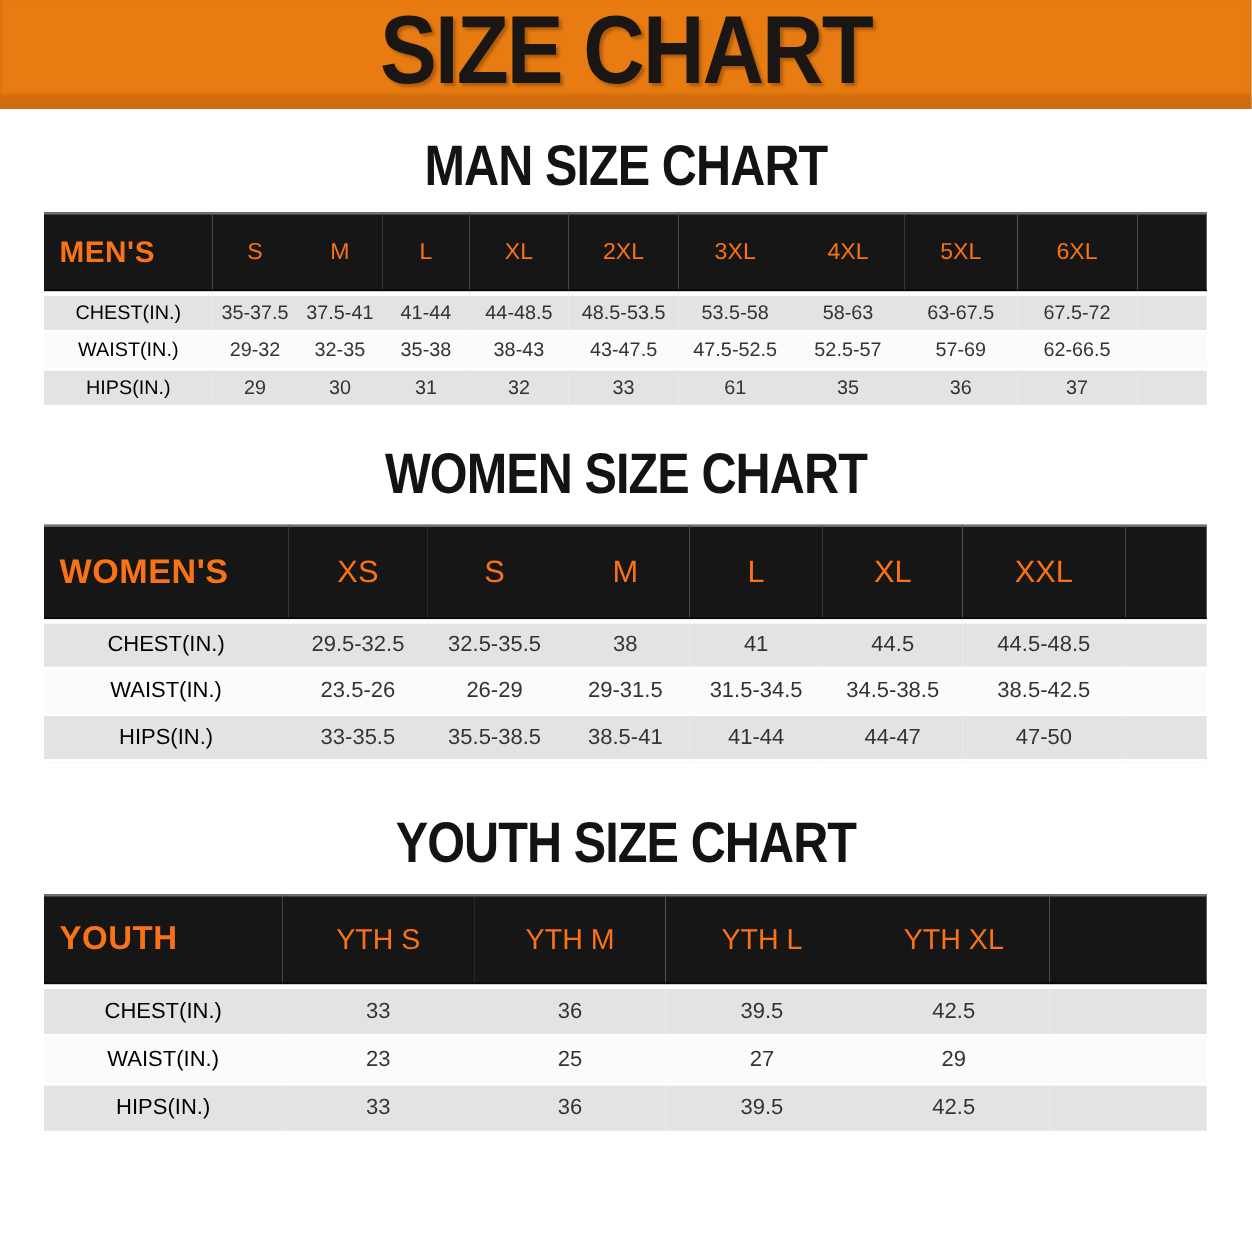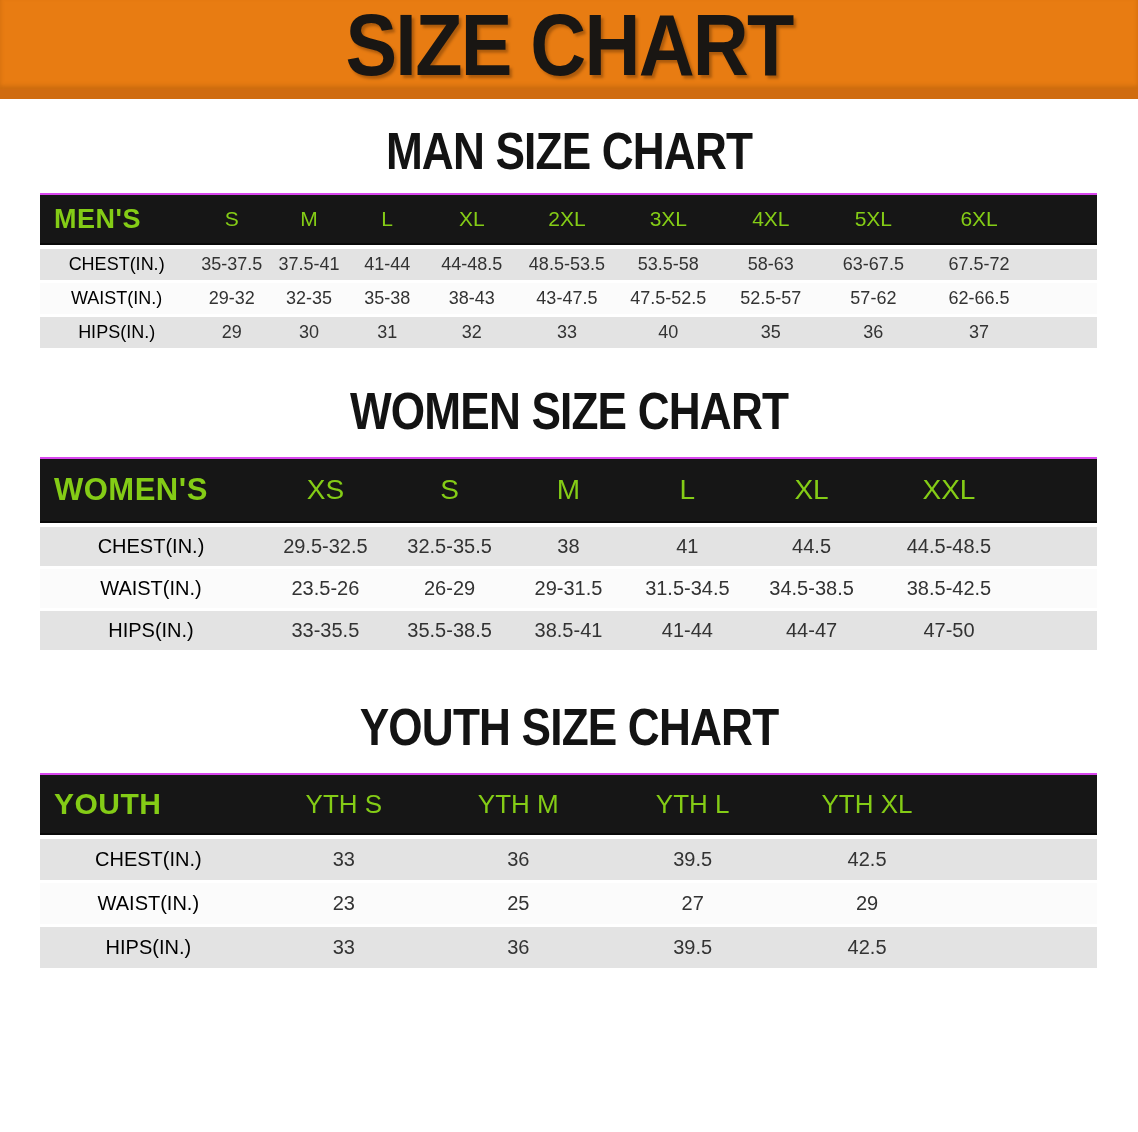--- a/index.html
+++ b/index.html
@@ -33,23 +33,23 @@
   .s-women .section-heading { margin:34px 0 20px; }
   .s-youth .section-heading { margin:48px 0 20px; }
 
   
   .tblwrap { margin:0 41px 0 40px; }
   table.size-table {
     width:1057px; table-layout:fixed;
     border-collapse:separate; border-spacing:0;
   }
   thead th {
-    background:var(--header-bar,#161616); color:#84cc16;
-    font-weight:normal; text-align:center; padding:0;
-    border-top:2px solid #d946ef; border-bottom:2px solid #090909;
+    background:var(--header-bar,#161616); color:#f97316;
+    font-weight:normal; text-align:center; padding:10px;
+    border-top:2px solid #737373; border-bottom:2px solid #090909;
   }
   thead th.lbl { text-align:left; padding-left:14px; font-weight:bold; letter-spacing:.5px; }
   tbody td { text-align:center; padding:0; color:#333333; border-bottom:3px solid #ffffff; }
   tbody tr:first-child td { border-top:4px solid #ffffff; }
   tbody tr:nth-child(odd) td  { background:var(--row-gray,#e3e3e3); }
   tbody tr:nth-child(even) td { background:#fbfbfb; }
   tbody td.lbl { color:#000000; }
 
   .s-men   thead th { height:48px; font-size:21px; }
   .s-men   thead th.lbl { font-size:27px; }
@@ -135,32 +135,32 @@
               </tr>
               <tr>
                 <td class="lbl">WAIST(IN.)</td>
                 <td>29-32</td>
                 <td>32-35</td>
                 <td>35-38</td>
                 <td>38-43</td>
                 <td>43-47.5</td>
                 <td>47.5-52.5</td>
                 <td>52.5-57</td>
-                <td>57-62</td>
+                <td>57-69</td>
                 <td>62-66.5</td>
                 <td class="spacer"></td>
               </tr>
               <tr>
                 <td class="lbl">HIPS(IN.)</td>
                 <td>29</td>
                 <td>30</td>
                 <td>31</td>
                 <td>32</td>
                 <td>33</td>
-                <td>40</td>
+                <td>61</td>
                 <td>35</td>
                 <td>36</td>
                 <td>37</td>
                 <td class="spacer"></td>
               </tr>
             </tbody>
           </table>
         </div>
       </section>
       <section class="size-section s-women">

